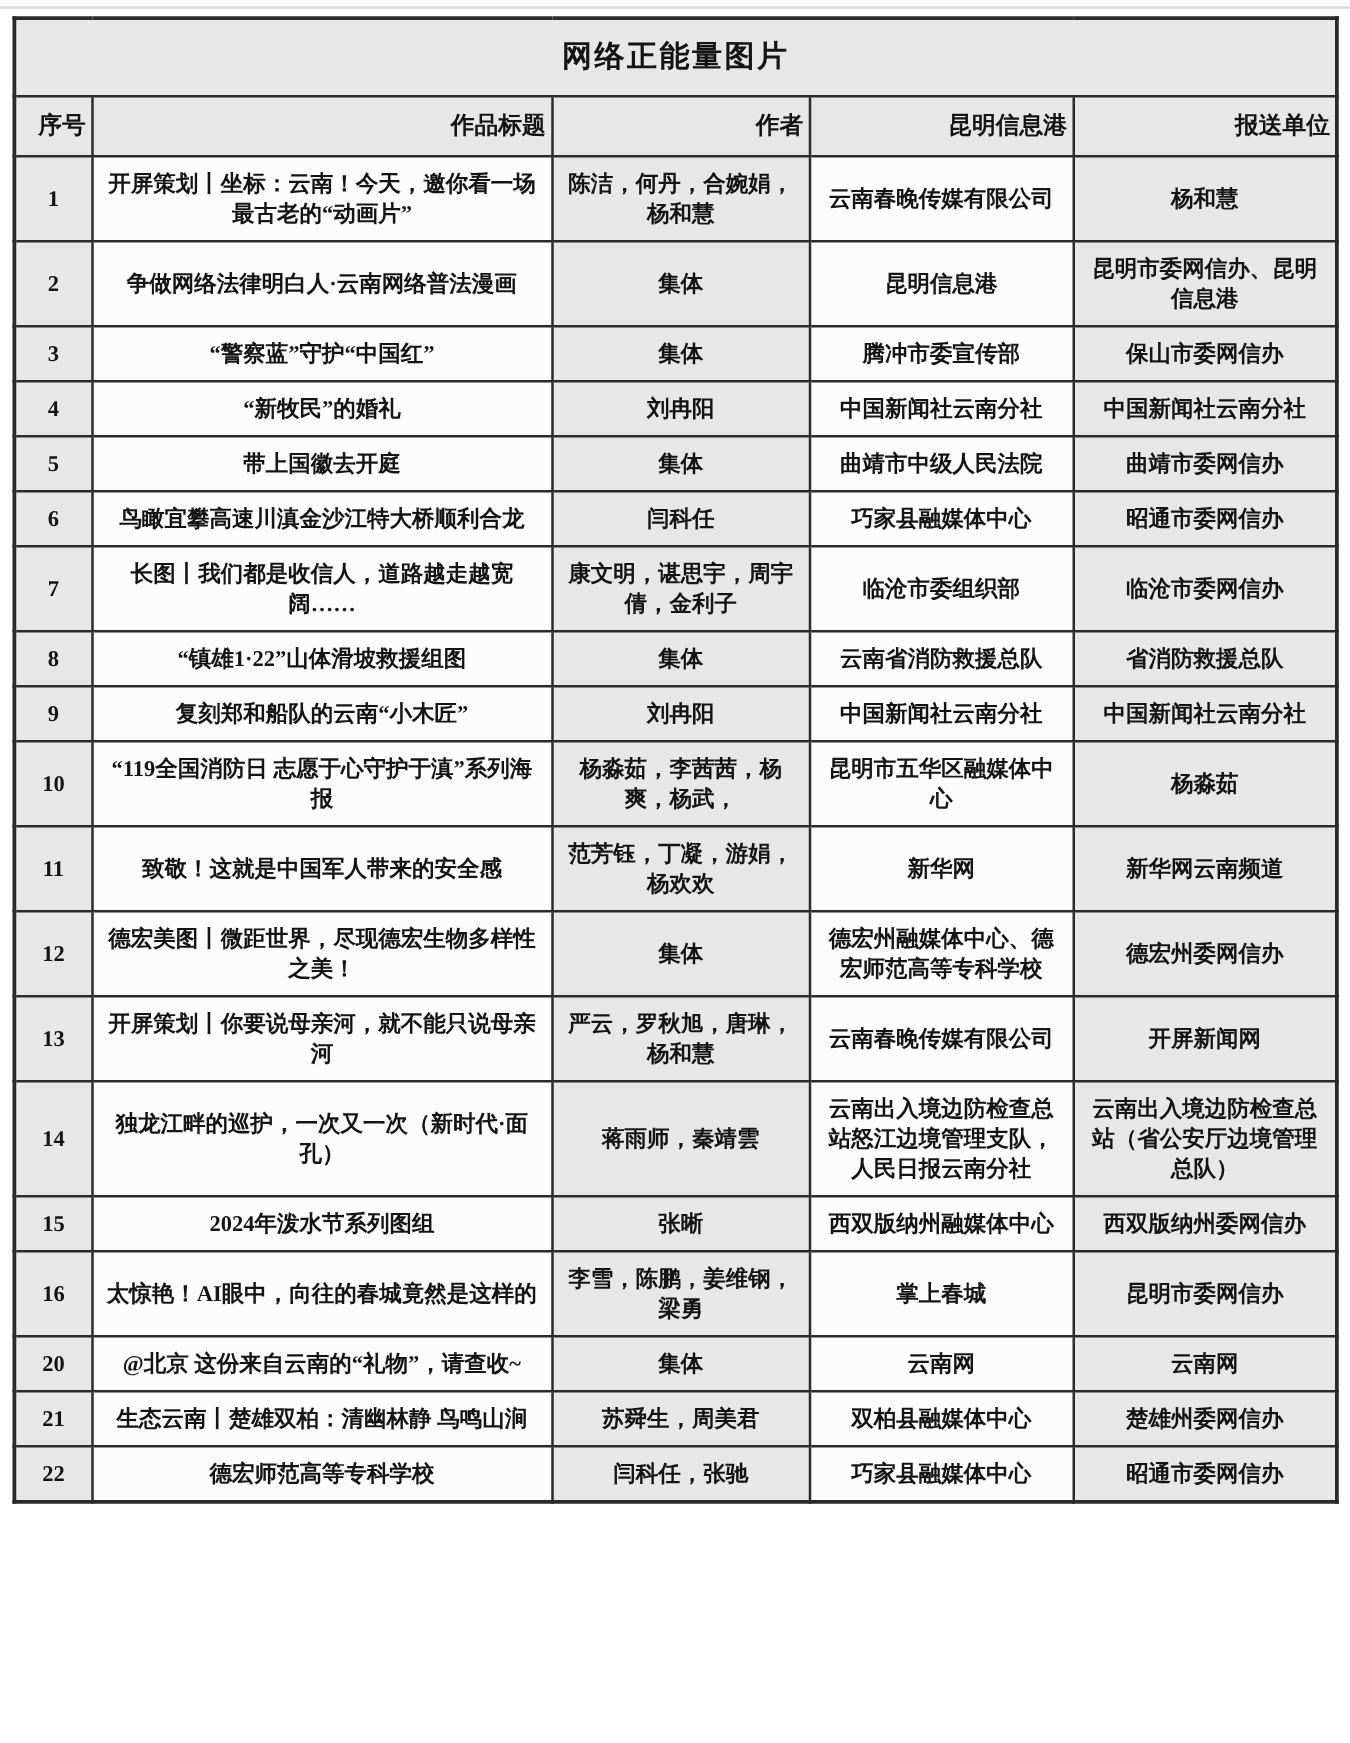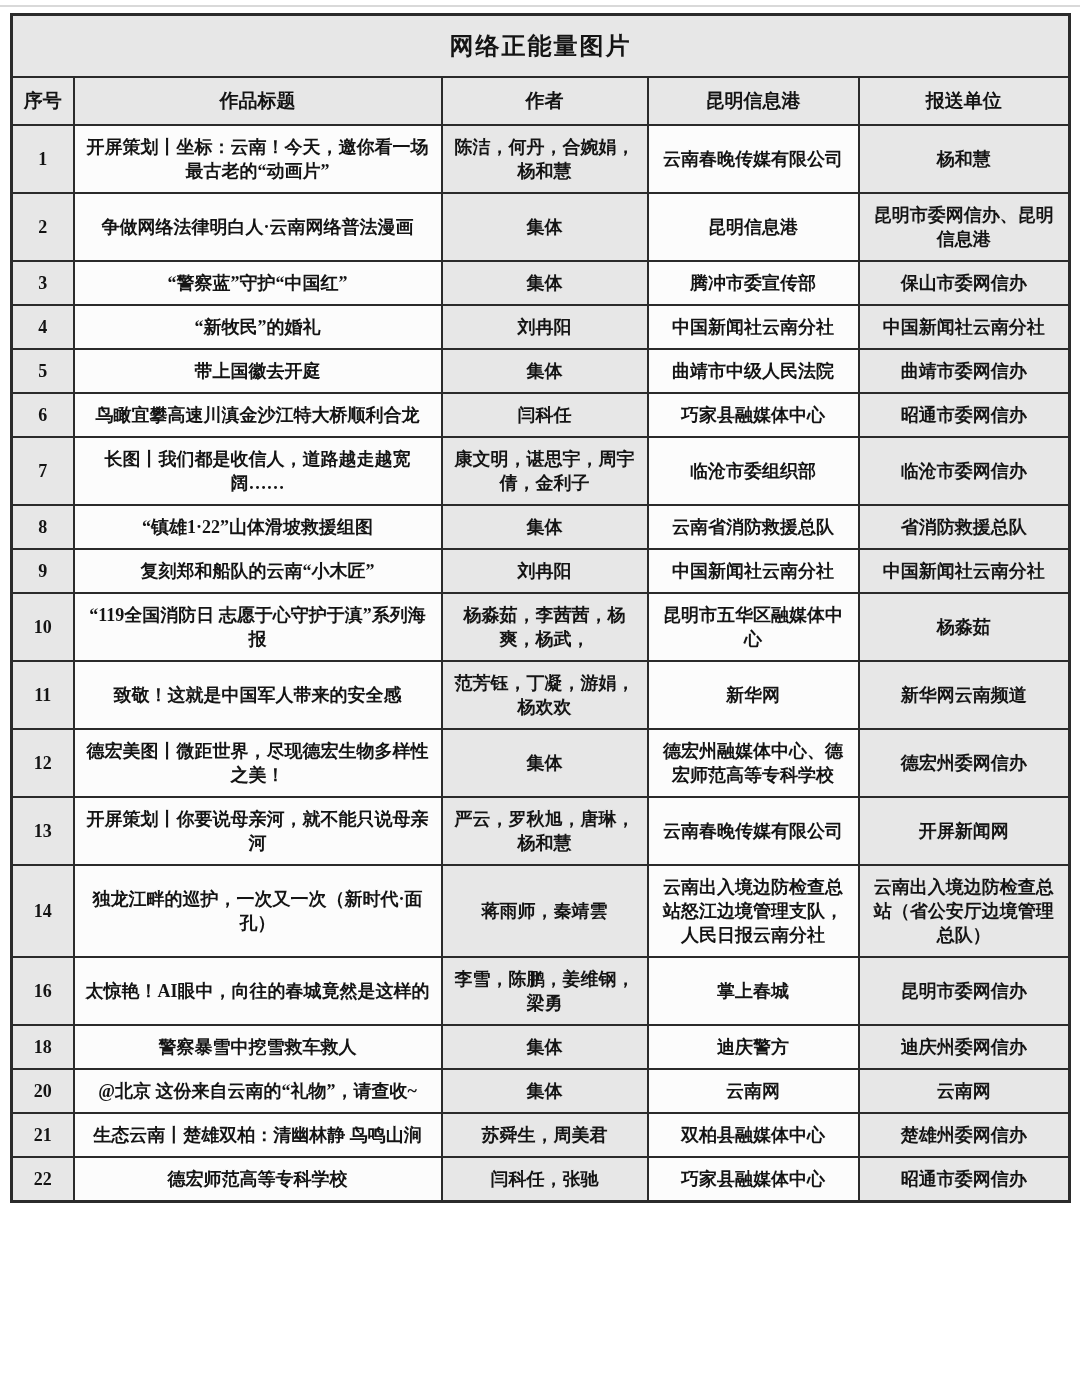--- a/index.html
+++ b/index.html
@@ -9,21 +9,21 @@
   .top-line { height:2px; background:#d9d9d9; margin-top:5px; }
   .table-wrap { margin:6px 10px 0 10px; }
   table { border-collapse:collapse; table-layout:fixed; width:1058px;
           border:3px solid var(--border); }
   col.c1 { width:62px; } col.c2 { width:368px; } col.c3 { width:206px; }
   col.c4 { width:211px; } col.c5 { width:211px; }
   th, td { border:2px solid var(--border); text-align:center; vertical-align:middle;
            font-weight:bold; padding:9px 8px; line-height:24px; font-size:18px;
            word-break:break-all; }
   th.table-title { height:62px; background:var(--shade); font-size:24px; letter-spacing:2px; }
-  tr.head-row th { height:48px; background:var(--shade); font-size:19px; padding:6px 4px; }
+  tr.head-row th { height:48px; background:var(--shade); font-size:19px; padding:6px 4px;text-align:right; }
   td.shade { background:var(--shade); }
   td.plain { background:var(--plain); }
   td.idx { font-family:"Liberation Serif","DejaVu Serif",serif; font-size:18px; }
   
   tr.hl td { border-top:7px solid var(--hl); border-bottom:7px solid var(--hl); }
   tr.hl td.idx { border:2px solid var(--border); }
   tr.hl td.first-hl { border-left:7px solid var(--hl); }
   tr.hl td.last-hl { border-right:7px solid var(--hl); }
 </style>
 </head>
@@ -145,32 +145,32 @@
     <td class="shade last-hl">开屏新闻网</td>
   </tr>
         <tr>
     <td class="idx shade">14</td>
     <td class="plain first-hl">独龙江畔的巡护，一次又一次（新时代·面孔）</td>
     <td class="shade">蒋雨师，秦靖雲</td>
     <td class="plain">云南出入境边防检查总站怒江边境管理支队，人民日报云南分社</td>
     <td class="shade last-hl">云南出入境边防检查总站（省公安厅边境管理总队）</td>
   </tr>
         <tr>
+    <td class="idx shade">15</td>
+    <td class="plain first-hl">2024年泼水节系列图组</td>
+    <td class="shade">张晰</td>
+    <td class="plain">西双版纳州融媒体中心</td>
+    <td class="shade last-hl">西双版纳州委网信办</td>
+  </tr>
+        <tr>
     <td class="idx shade">16</td>
     <td class="plain first-hl">太惊艳！AI眼中，向往的春城竟然是这样的</td>
     <td class="shade">李雪，陈鹏，姜维钢，梁勇</td>
     <td class="plain">掌上春城</td>
     <td class="shade last-hl">昆明市委网信办</td>
-  </tr>
-        <tr>
-    <td class="idx shade">18</td>
-    <td class="plain first-hl">警察暴雪中挖雪救车救人</td>
-    <td class="shade">集体</td>
-    <td class="plain">迪庆警方</td>
-    <td class="shade last-hl">迪庆州委网信办</td>
   </tr>
         <tr>
     <td class="idx shade">20</td>
     <td class="plain first-hl">@北京 这份来自云南的“礼物”，请查收~</td>
     <td class="shade">集体</td>
     <td class="plain">云南网</td>
     <td class="shade last-hl">云南网</td>
   </tr>
         <tr>
     <td class="idx shade">21</td>

